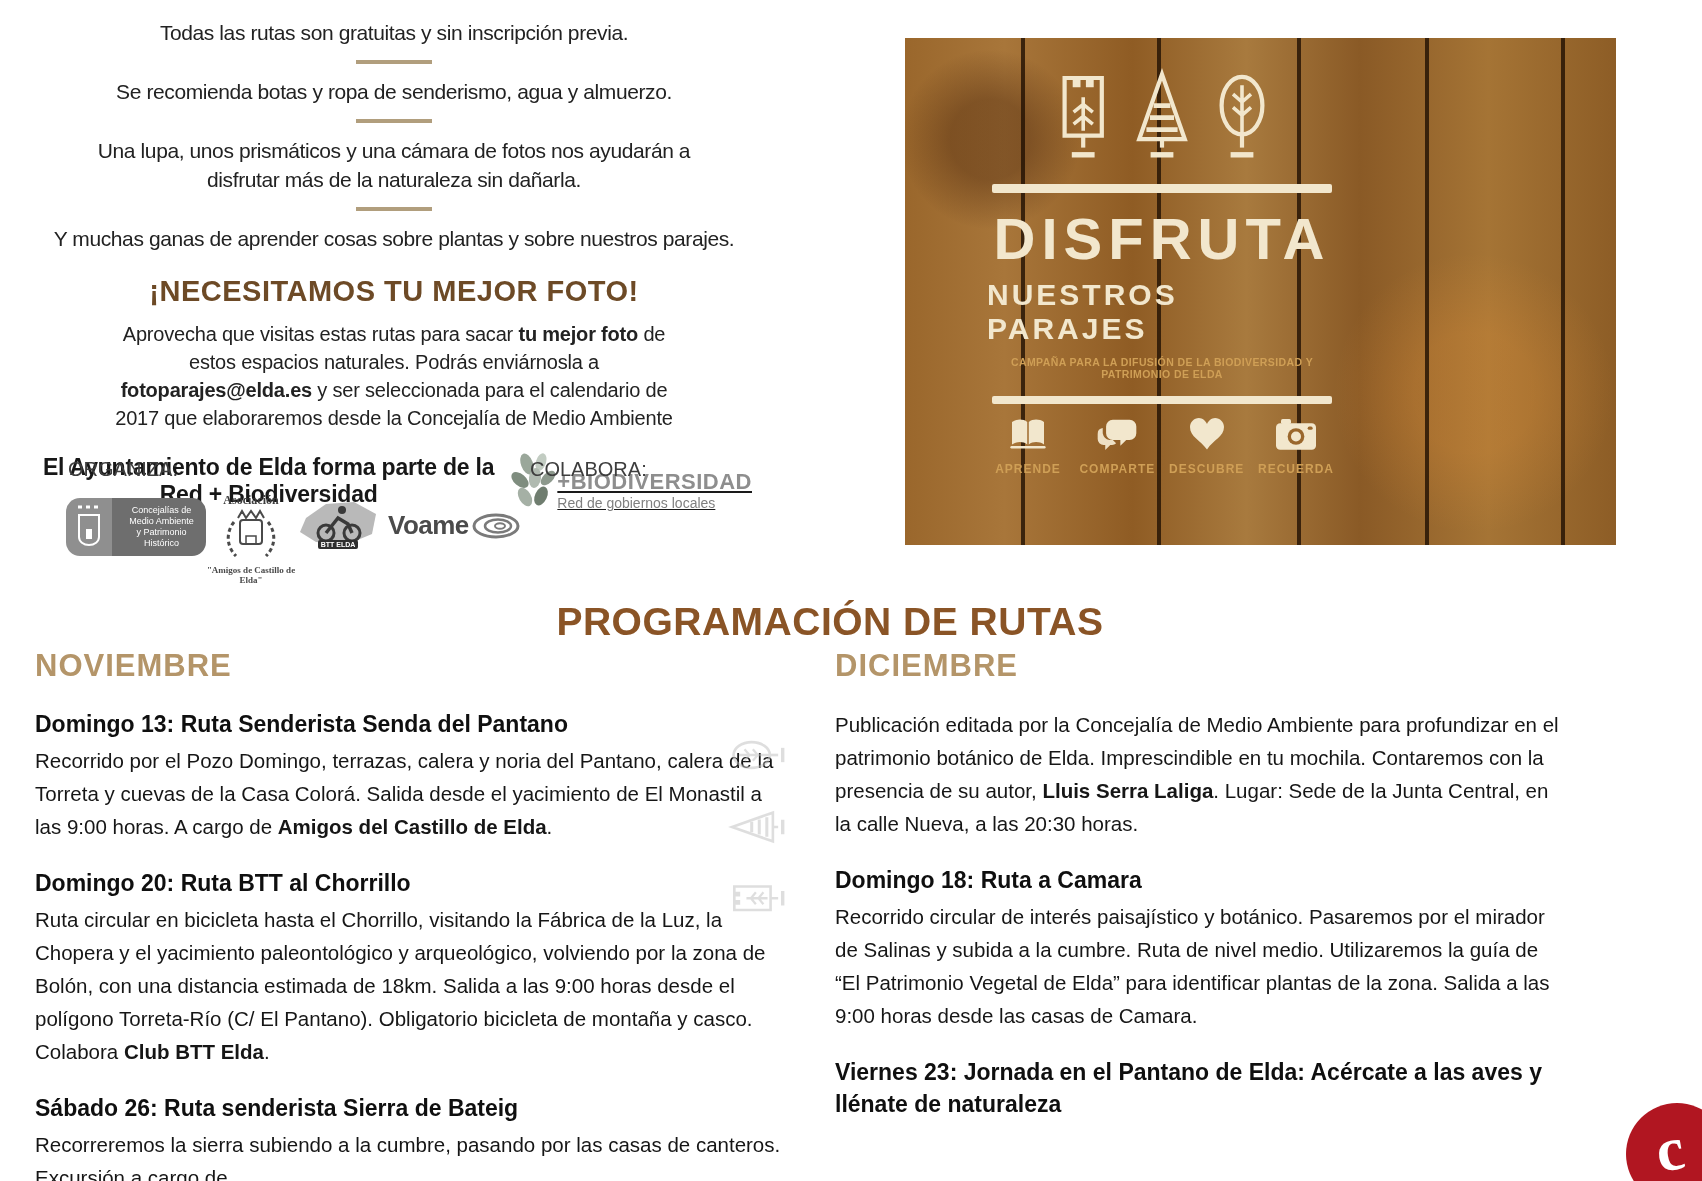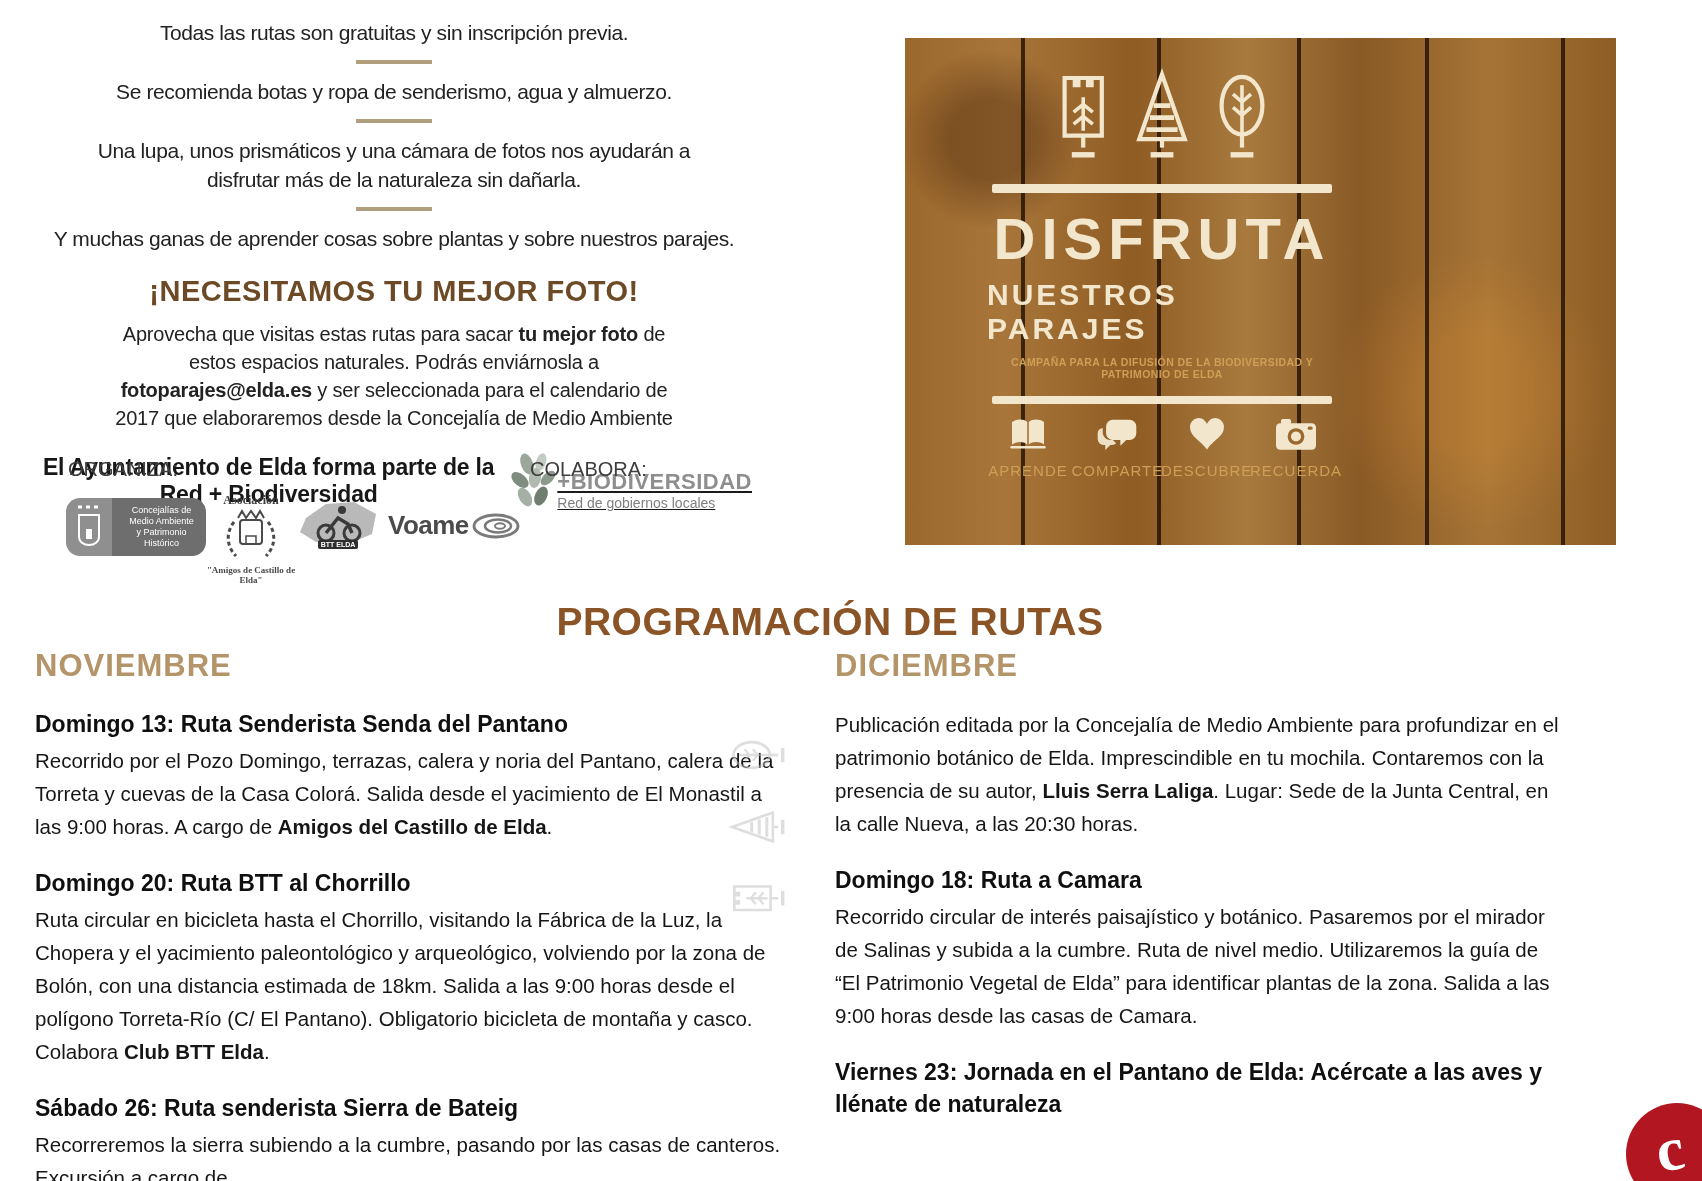--- a/index.html
+++ b/index.html
@@ -51,21 +51,21 @@
   .stencil-icons{display:flex;gap:26px;align-items:flex-end;}
   .stencil-icons svg{color:#f2e7cd;}
   .wood-divider{width:340px;height:9px;background:#f2e7cd;border-radius:2px;margin:24px 0 6px;}
   .wood-divider.low{margin:16px 0 14px;height:8px;}
   .wood-title1{margin:6px 0 0;font-size:58px;font-weight:bold;letter-spacing:6px;color:#f2e7cd;}
   .wood-title2{margin:6px 0 0;font-size:30px;font-weight:bold;letter-spacing:3px;color:#f2e7cd;}
   .wood-caption{margin:10px 0 0;font-size:10.5px;font-weight:bold;letter-spacing:.4px;color:#cf9f56;text-align:center;}
   .wood-features{display:flex;width:348px;justify-content:space-between;}
   .feature{display:flex;flex-direction:column;align-items:center;gap:8px;width:80px;}
   .f-icon svg{color:#f2e7cd;}
-  .f-label{font-size:15px;font-weight:normal;letter-spacing:1px;color:#cf9f56;}
+  .f-label{font-size:12px;font-weight:bold;letter-spacing:1px;color:#cf9f56;}
   
   .prog-title{position:absolute;left:450px;top:600px;width:760px;margin:0;text-align:center;
     font-size:39px;font-weight:bold;color:#8a5426;letter-spacing:.5px;}
   .col{position:absolute;top:648px;}
   .col-left{left:35px;width:758px;}
   .col-right{left:835px;width:728px;}
   .month{margin:0 0 14px;font-size:31px;font-weight:bold;color:#b49569;letter-spacing:1px;}
   .event{margin-top:24px;}
   .event-title{margin:0 0 4px;font-size:23px;font-weight:bold;color:#0f0f0f;line-height:32px;}
   .event-body{margin:0;font-size:20.5px;line-height:33px;color:#161616;}

